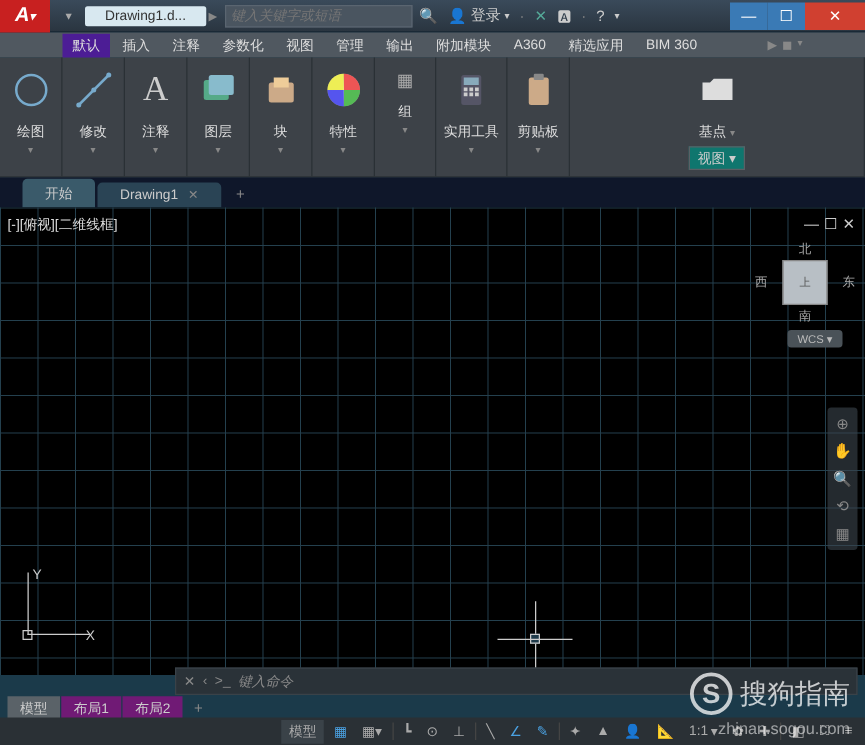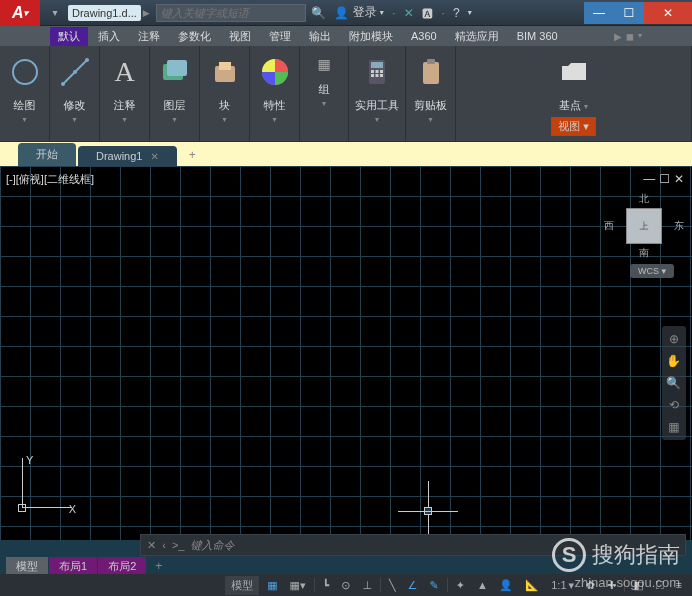--- a/index.html
+++ b/index.html
@@ -2,44 +2,44 @@
 <html><head>
 <meta charset="utf-8">
 <style>
 * { margin: 0; padding: 0; box-sizing: border-box; font-family: "Microsoft YaHei", sans-serif; }
 body { width: 692px; height: 596px; background: #1b3a4a; overflow: hidden; position: relative; }
 
 .titlebar { height: 26px; background: linear-gradient(#3a4a5a, #2a3540); display: flex; align-items: center; border-bottom: 1px solid #1a2530; }
 .app-icon { width: 40px; height: 26px; background: #c82020; display: flex; align-items: center; justify-content: center; color: #fff; font-weight: bold; font-size: 16px; font-style: italic; }
 .qat { display: flex; align-items: center; gap: 4px; margin-left: 6px; }
 .qat-btn { width: 18px; height: 18px; display: flex; align-items: center; justify-content: center; color: #aaa; font-size: 10px; }
-.doc-title { background: #d8e8f0; color: #333; font-size: 11px; padding: 2px 4px; margin-left: 4px; border-radius: 2px; }
+.doc-title { background: #d8e8f0; color: #333; font-size: 11px; padding: 2px 16px; margin-left: 4px; border-radius: 2px; }
 .search-box { background: #4a5560; border: 1px solid #5a6570; width: 150px; height: 18px; margin-left: 6px; color: #999; font-size: 11px; padding: 0 4px; font-style: italic; }
 .title-icons { display: flex; align-items: center; gap: 8px; margin-left: 6px; color: #ccc; font-size: 12px; }
 .title-icons .login { display: flex; align-items: center; gap: 3px; }
 .title-spacer { flex: 1; }
 .win-controls { display: flex; }
 .win-btn { width: 30px; height: 22px; display: flex; align-items: center; justify-content: center; color: #fff; font-size: 12px; }
 .win-min { background: #3a7ab5; }
 .win-max { background: #3a7ab5; }
 .win-close { background: #d04030; width: 48px; }
 
 .menubar { height: 20px; background: #505860; display: flex; align-items: center; padding: 0 50px 0 50px; gap: 2px; }
 .menu-item { color: #ddd; font-size: 11px; padding: 2px 8px; cursor: pointer; }
 .menu-item.active { background: #4c1d95; }
 .menu-extras { margin-left: auto; display: flex; gap: 4px; color: #888; font-size: 10px; }
 
 .ribbon { height: 96px; background: #3d4248; display: flex; border-bottom: 1px solid #2a3035; }
 .ribbon-panel { border-right: 1px solid #2a3035; display: flex; flex-direction: column; align-items: center; padding: 4px 6px; min-width: 50px; }
 .ribbon-icon { width: 36px; height: 36px; margin: 4px auto; display: flex; align-items: center; justify-content: center; }
 .ribbon-label { color: #ddd; font-size: 11px; margin-top: 4px; text-align: center; }
 .ribbon-arrow { color: #888; font-size: 8px; margin-top: 2px; }
-.ribbon-sub { color: #ccc; font-size: 11px; background: #c2410c; padding: 1px 6px; margin-top: 4px; border: 1px solid #5a6065; }
-
-.filetabs { height: 24px; background: #fef9c3; display: flex; align-items: flex-end; padding-left: 18px; }
+.ribbon-sub { color: #ccc; font-size: 11px; background: #0f766e; padding: 1px 6px; margin-top: 4px; border: 1px solid #5a6065; }
+
+.filetabs { height: 24px; background: #0f172a; display: flex; align-items: flex-end; padding-left: 18px; }
 .filetab { background: #1a3040; color: #ccc; font-size: 11px; padding: 4px 18px; margin-right: 2px; border-top-left-radius: 4px; border-top-right-radius: 4px; position: relative; display: flex; align-items: center; gap: 8px; }
 .filetab.active { background: #2a4455; }
 .filetab.start { background: #3a5a6a; }
 .filetab .close { color: #888; font-size: 10px; }
 .filetab-add { color: #888; padding: 4px 10px; font-size: 12px; }
 
 .canvas-area { position: relative; height: 374px; background: #000000; padding-left: 39px; }
 .viewport-label { position: absolute; top: 6px; left: 6px; color: #ddd; font-size: 11px; }
 .viewport-controls { position: absolute; top: 6px; right: 8px; display: flex; gap: 4px; color: #ccc; font-size: 12px; }
 .grid-bg { position: absolute; inset: 0; background-image: linear-gradient(#24404f 1px, transparent 1px), linear-gradient(90deg, #24404f 1px, transparent 1px); background-size: 30px 30px; }

